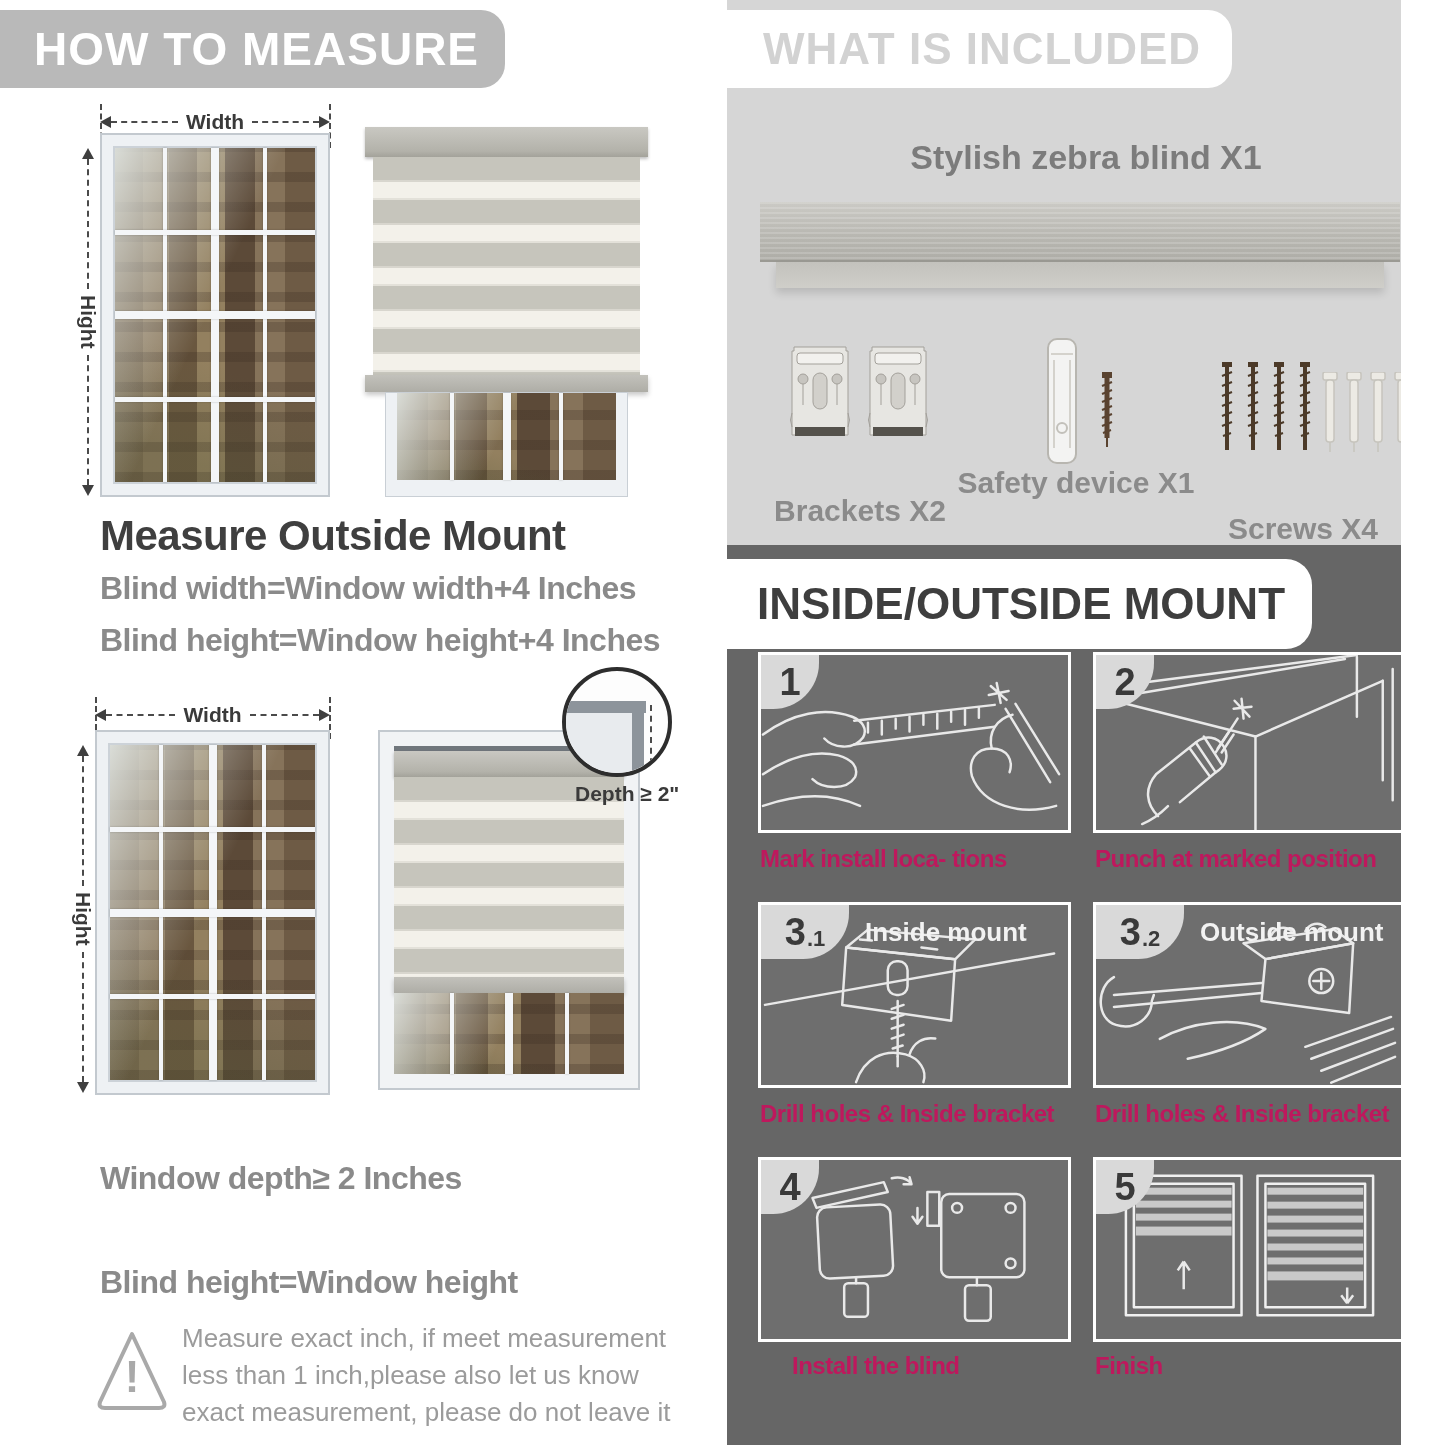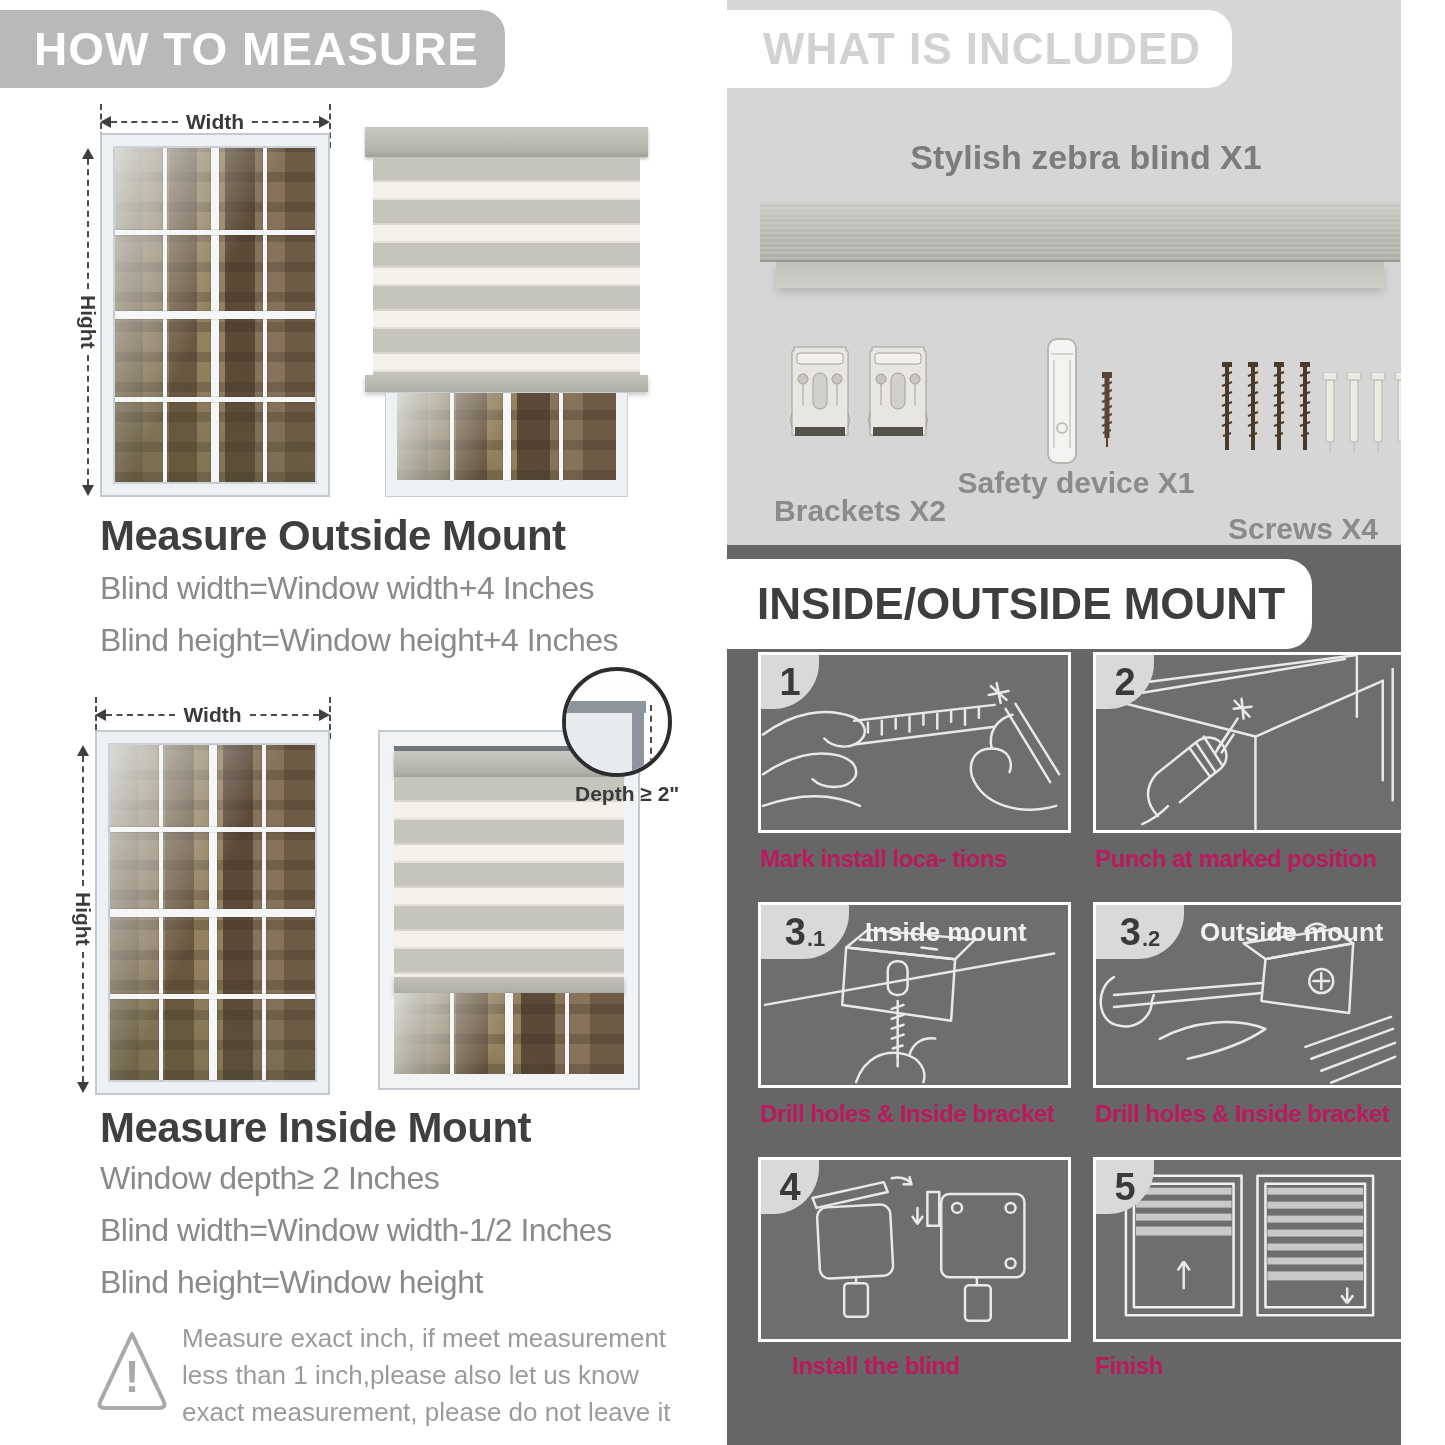--- a/index.html
+++ b/index.html
@@ -17,21 +17,21 @@
   .banner-mount{left:727px;top:559px;width:585px;height:90px;background:#ffffff;
     border-radius:0 26px 26px 0;color:#3e3e3e;font-weight:bold;font-size:44px;
     line-height:90px;padding-left:30px;box-sizing:border-box;}
 
   
   .gray-box{left:727px;top:0;width:718px;height:545px;background:#d6d6d6;}
   .dark-box{left:727px;top:545px;width:718px;height:900px;background:#666666;}
 
   
   .h-measure{font-weight:bold;font-size:42px;color:#3f3f3f;letter-spacing:-0.5px;}
-  .formula{font-weight:normal;font-size:32px;color:#8a8a8a;letter-spacing:-0.5px;}
+  .formula{font-weight:bold;font-size:32px;color:#8a8a8a;letter-spacing:-0.5px;}
   .note-text{font-size:26px;color:#9b9b9b;line-height:37px;width:500px;}
 
   
   .win-frame{background:#f1f3f5;border:2px solid #c3c9cf;box-sizing:border-box;
     box-shadow:inset 0 0 0 11px #eef1f4, inset 0 0 0 13px #ccd2d8;}
   .photo{background:
     linear-gradient(115deg, rgba(223,227,223,.95) 0%, rgba(223,227,223,.5) 22%, rgba(223,227,223,0) 48%),
     linear-gradient(200deg, rgba(0,0,0,0) 62%, rgba(88,92,58,.30) 88%),
     repeating-linear-gradient(0deg, rgba(56,42,32,.26) 0 10px, rgba(56,42,32,0) 10px 30px),
     linear-gradient(90deg,#7b6950 0 14%,#8d7a5e 14% 27%,#6a573f 27% 41%,#93805f 41% 55%,#5c4a38 55% 70%,#86735a 70% 85%,#6e5b45 85% 100%);}
@@ -186,25 +186,21 @@
   </div>
 
   <div class="abs detail-circle" style="left:562px;top:667px;">
     <div class="abs" style="left:-20px;top:30px;width:100px;height:12px;background:#8d949b;"></div>
     <div class="abs" style="left:66px;top:30px;width:12px;height:90px;background:#8d949b;"></div>
     <div class="abs" style="left:-20px;top:42px;width:86px;height:70px;background:#e8ebee;"></div>
     <div class="abs tick" style="left:84px;top:34px;height:70px;"></div>
   </div>
   <div class="abs depth-label" style="left:575px;top:782px;">Depth ≥ 2"</div>
 
-  <div class="abs h-measure" style="left:100px;top:1104px;">
-    <span>Measure Inside Mount</span>
-  </div>
   <div class="abs formula" style="left:100px;top:1160px;">Window depth≥ 2 Inches</div>
-  <div class="abs formula" style="left:100px;top:1212px;">Blind width=Window width-1/2 Inches</div>
   <div class="abs formula" style="left:100px;top:1264px;">Blind height=Window height</div>
 
   <div class="abs warn-tri" style="left:95px;top:1328px;">
     <svg width="74" height="84" viewBox="0 0 74 84">
       <path d="M37,6 L69,74 Q71,80 64,80 L10,80 Q3,80 5,74 Z" fill="none" stroke="#a9a9a9" stroke-width="4" stroke-linejoin="round"></path>
       <text x="37" y="64" text-anchor="middle" font-size="44" font-weight="bold" fill="#a9a9a9" font-family="Liberation Sans, sans-serif">!</text>
     </svg>
   </div>
   <div class="abs note-text" style="left:182px;top:1320px;">Measure exact inch, if meet measurement less than 1 inch,please also let us know exact measurement, please do not leave it</div>
 

